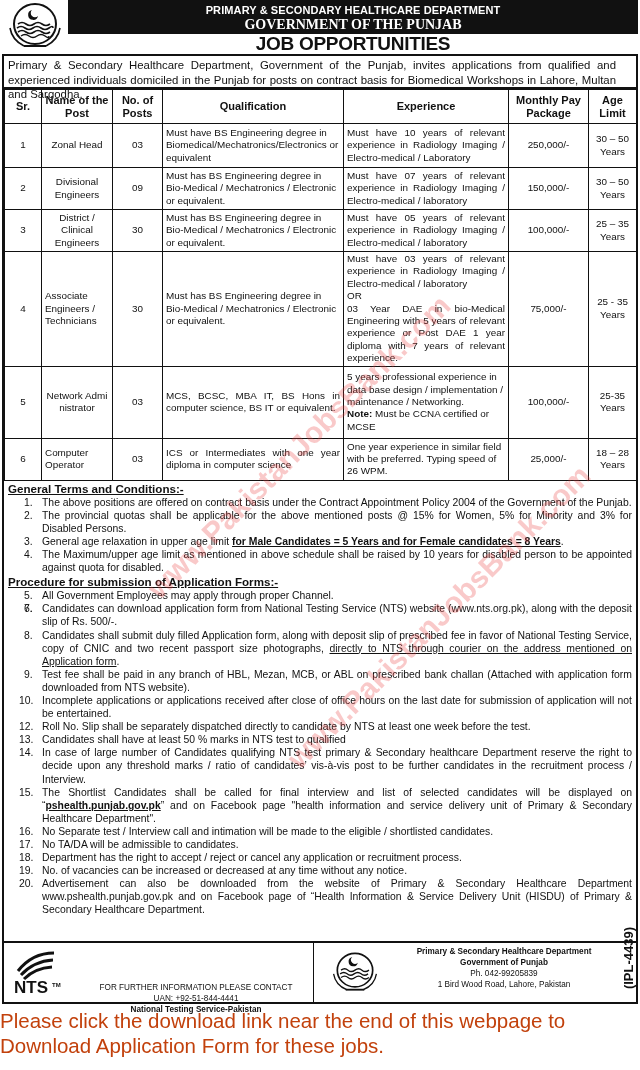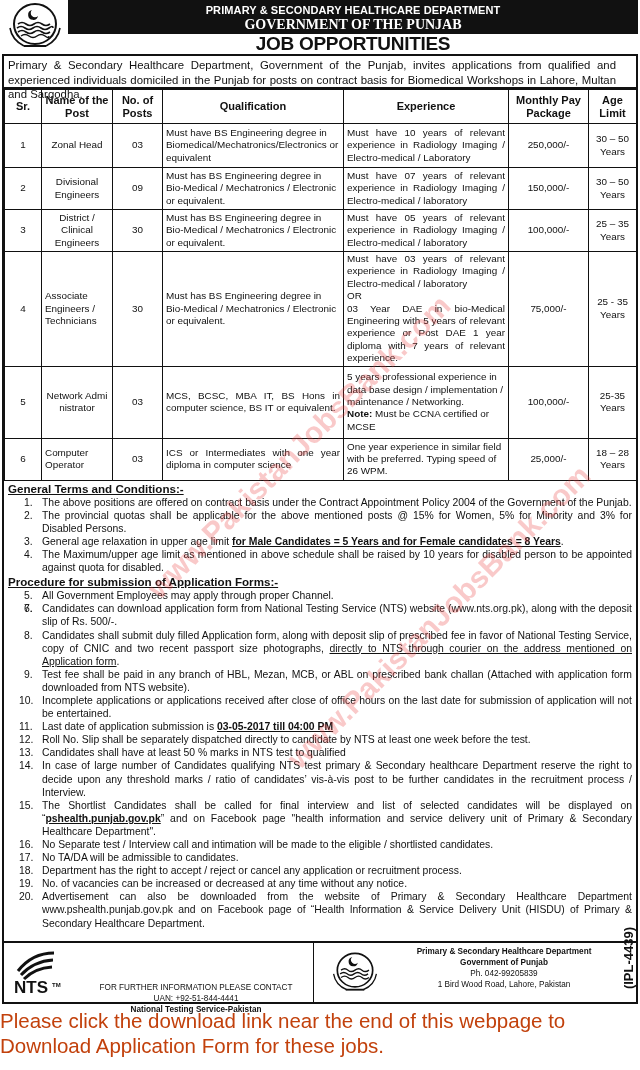--- a/index.html
+++ b/index.html
@@ -176,21 +176,20 @@
 
     <div class="section">
       <div class="sec-title">Procedure for submission of Application Forms:-</div>
       <ol class="terms">
         <li><span class="num">5.</span><span>All Government Employees may apply through proper Channel.</span></li>
         <li><span class="num">6.</span></li>
         <li><span class="num">7.</span><span>Candidates can download application form from National Testing Service (NTS) website (www.nts.org.pk), along with the deposit slip of Rs. 500/-.</span></li>
         <li><span class="num">8.</span><span>Candidates shall submit duly filled Application form, along with deposit slip of prescribed fee in favor of National Testing Service, copy of CNIC and two recent passport size photographs, </span><span class="u">directly to NTS through courier on the address mentioned on Application form</span><span>.</span></li>
         <li><span class="num">9.</span><span>Test fee shall be paid in any branch of HBL, Mezan, MCB, or ABL on prescribed bank challan (Attached with application form downloaded from NTS website).</span></li>
         <li class="two"><span class="num">10.</span><span>Incomplete applications or applications received after close of office hours on the last date for submission of application will not be entertained.</span></li>
-        <li class="two"><span class="num">11.</span><span>Last date of application submission is </span><span class="ub">03-05-2017 till 04:00 PM</span></li>
         <li class="two"><span class="num">12.</span><span>Roll No. Slip shall be separately dispatched directly to candidate by NTS at least one week before the test.</span></li>
         <li class="two"><span class="num">13.</span><span>Candidates shall have at least 50 % marks in NTS test to qualified</span></li>
         <li class="two"><span class="num">14.</span><span>In case of large number of Candidates qualifying NTS test primary &amp; Secondary healthcare Department reserve the right to decide upon any threshold marks / ratio of candidates’ vis-à-vis post to be further candidates in the recruitment process / Interview.</span></li>
         <li class="two"><span class="num">15.</span><span>The Shortlist Candidates shall be called for final interview and list of selected candidates will be displayed on “</span><span class="ub">pshealth.punjab.gov.pk</span><span>” and on Facebook page "health information and service delivery unit of Primary &amp; Secondary Healthcare Department".</span></li>
         <li class="two"><span class="num">16.</span><span>No Separate test / Interview call and intimation will be made to the eligible / shortlisted candidates.</span></li>
         <li class="two"><span class="num">17.</span><span>No TA/DA will be admissible to candidates.</span></li>
         <li class="two"><span class="num">18.</span><span>Department has the right to accept / reject or cancel any application or recruitment process.</span></li>
         <li class="two"><span class="num">19.</span><span>No. of vacancies can be increased or decreased at any time without any notice.</span></li>
         <li class="two"><span class="num">20.</span><span>Advertisement can also be downloaded from the website of Primary &amp; Secondary Healthcare Department www.pshealth.punjab.gov.pk and on Facebook page of “Health Information &amp; Service Delivery Unit (HISDU) of Primary &amp; Secondary Healthcare Department.</span></li>
       </ol>

